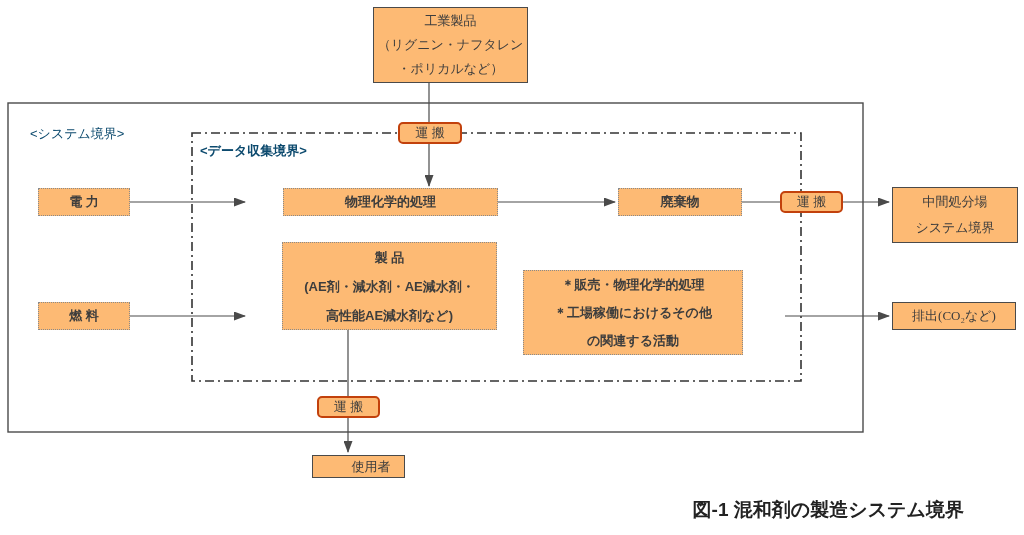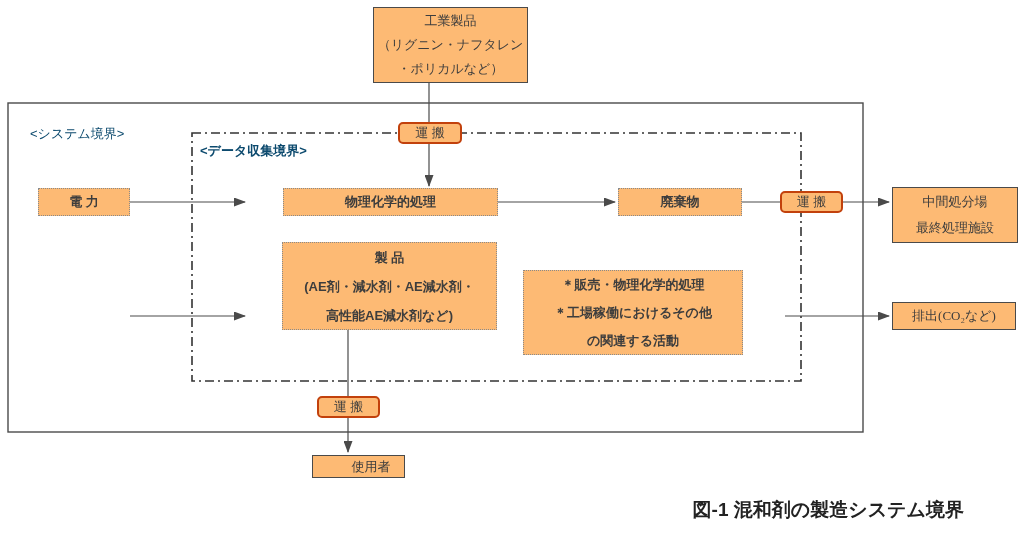--- a/index.html
+++ b/index.html
@@ -103,29 +103,30 @@
   <div class="box dotted" style="left:38px; top:188px; width:92px; height:28px;">電 力</div>
 
   <div class="box dotted" style="left:283px; top:188px; width:215px; height:28px;">物理化学的処理</div>
 
   <div class="box dotted" style="left:618px; top:188px; width:124px; height:28px;">廃棄物</div>
 
   <div class="box pill" style="left:780px; top:191px; width:63px; height:22px;">運 搬</div>
 
   <div class="box solid" style="left:892px; top:187px; width:126px; height:56px; line-height:26px;">
     <span class="ln">中間処分場</span>
-    <span class="ln">最終処理施設</span>
+    <span class="ln">システム境界</span>
   </div>
 
   <div class="box dotted" style="left:282px; top:242px; width:215px; height:88px; line-height:29px;">
     <span class="ln">製 品</span>
     <span class="ln">(AE剤・減水剤・AE減水剤・</span>
     <span class="ln">高性能AE減水剤など)</span>
   </div>
 
+  <div class="box dotted" style="left:38px; top:302px; width:92px; height:28px;">燃 料</div>
 
   <div class="box dotted" style="left:523px; top:270px; width:220px; height:85px; line-height:28px;">
     <span class="ln">＊販売・物理化学的処理</span>
     <span class="ln">＊工場稼働におけるその他</span>
     <span class="ln">の関連する活動</span>
   </div>
 
   <div class="box solid" style="left:892px; top:302px; width:124px; height:28px;font-family:Liberation Serif, serif;">排出(CO₂など)</div>
 
   <div class="box pill" style="left:317px; top:396px; width:63px; height:22px;">運 搬</div>

